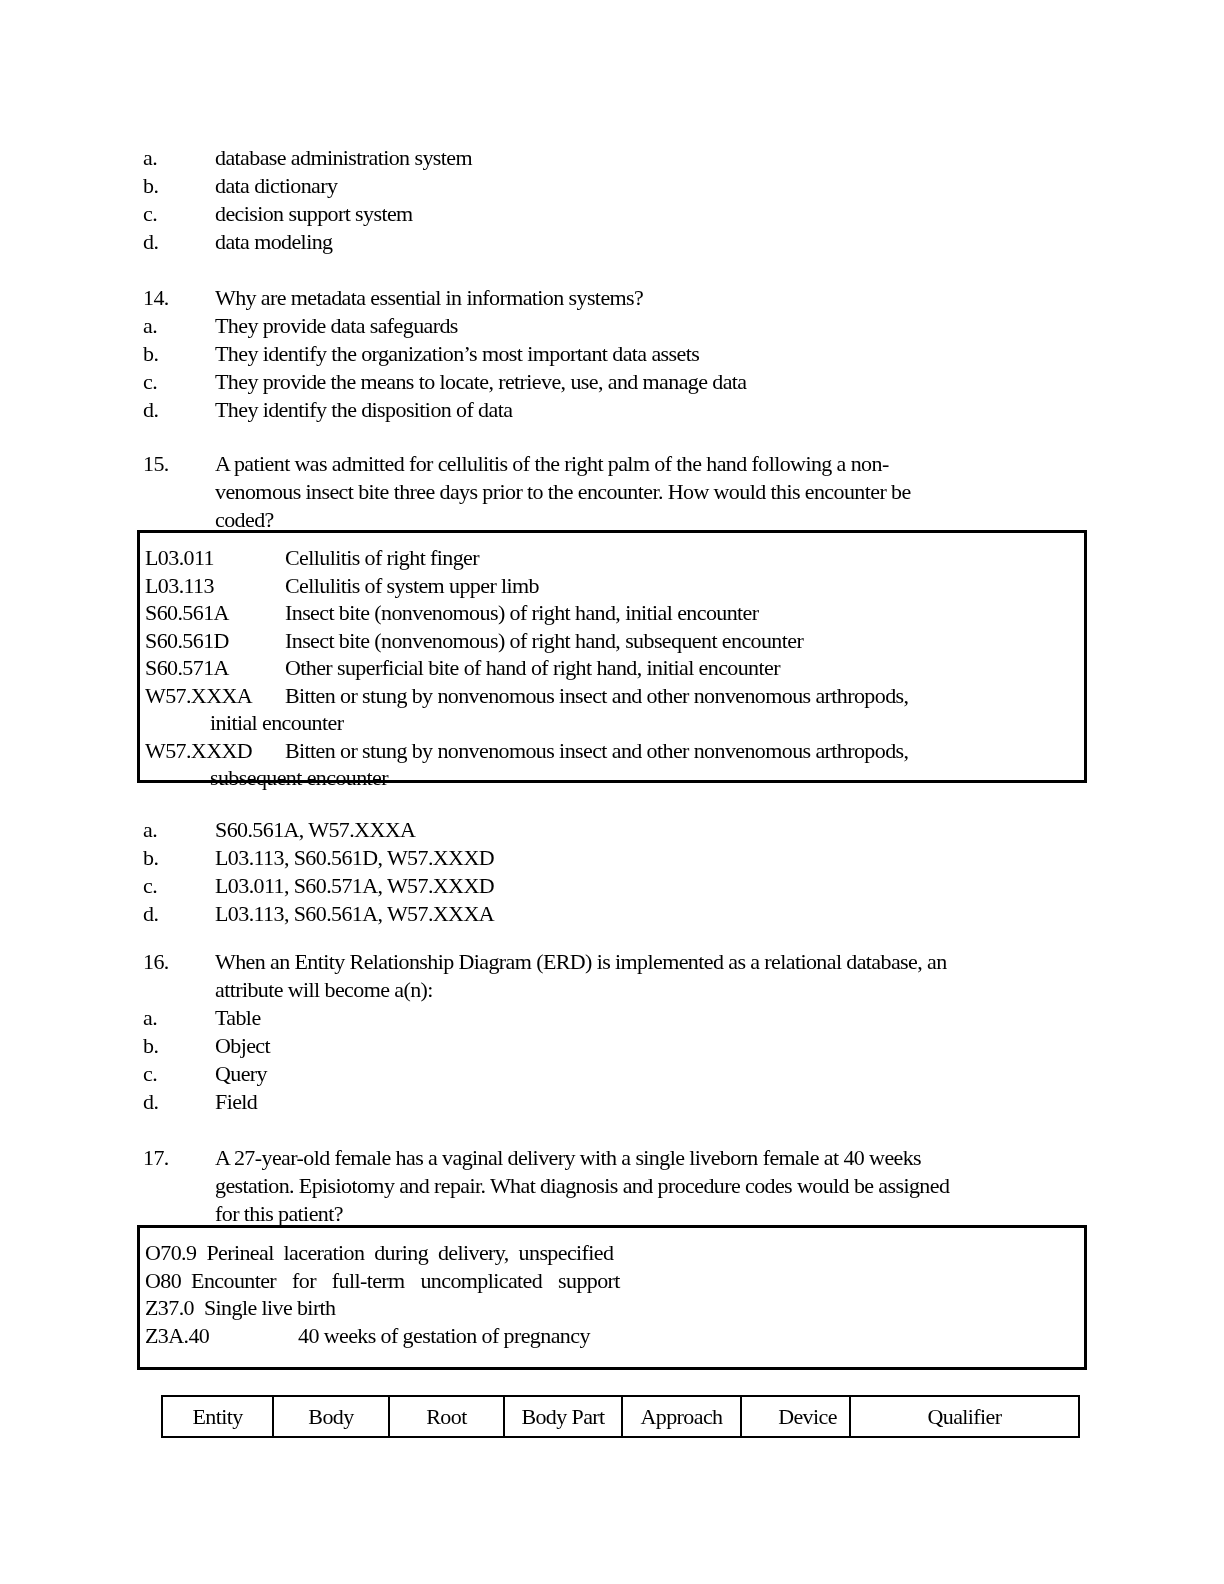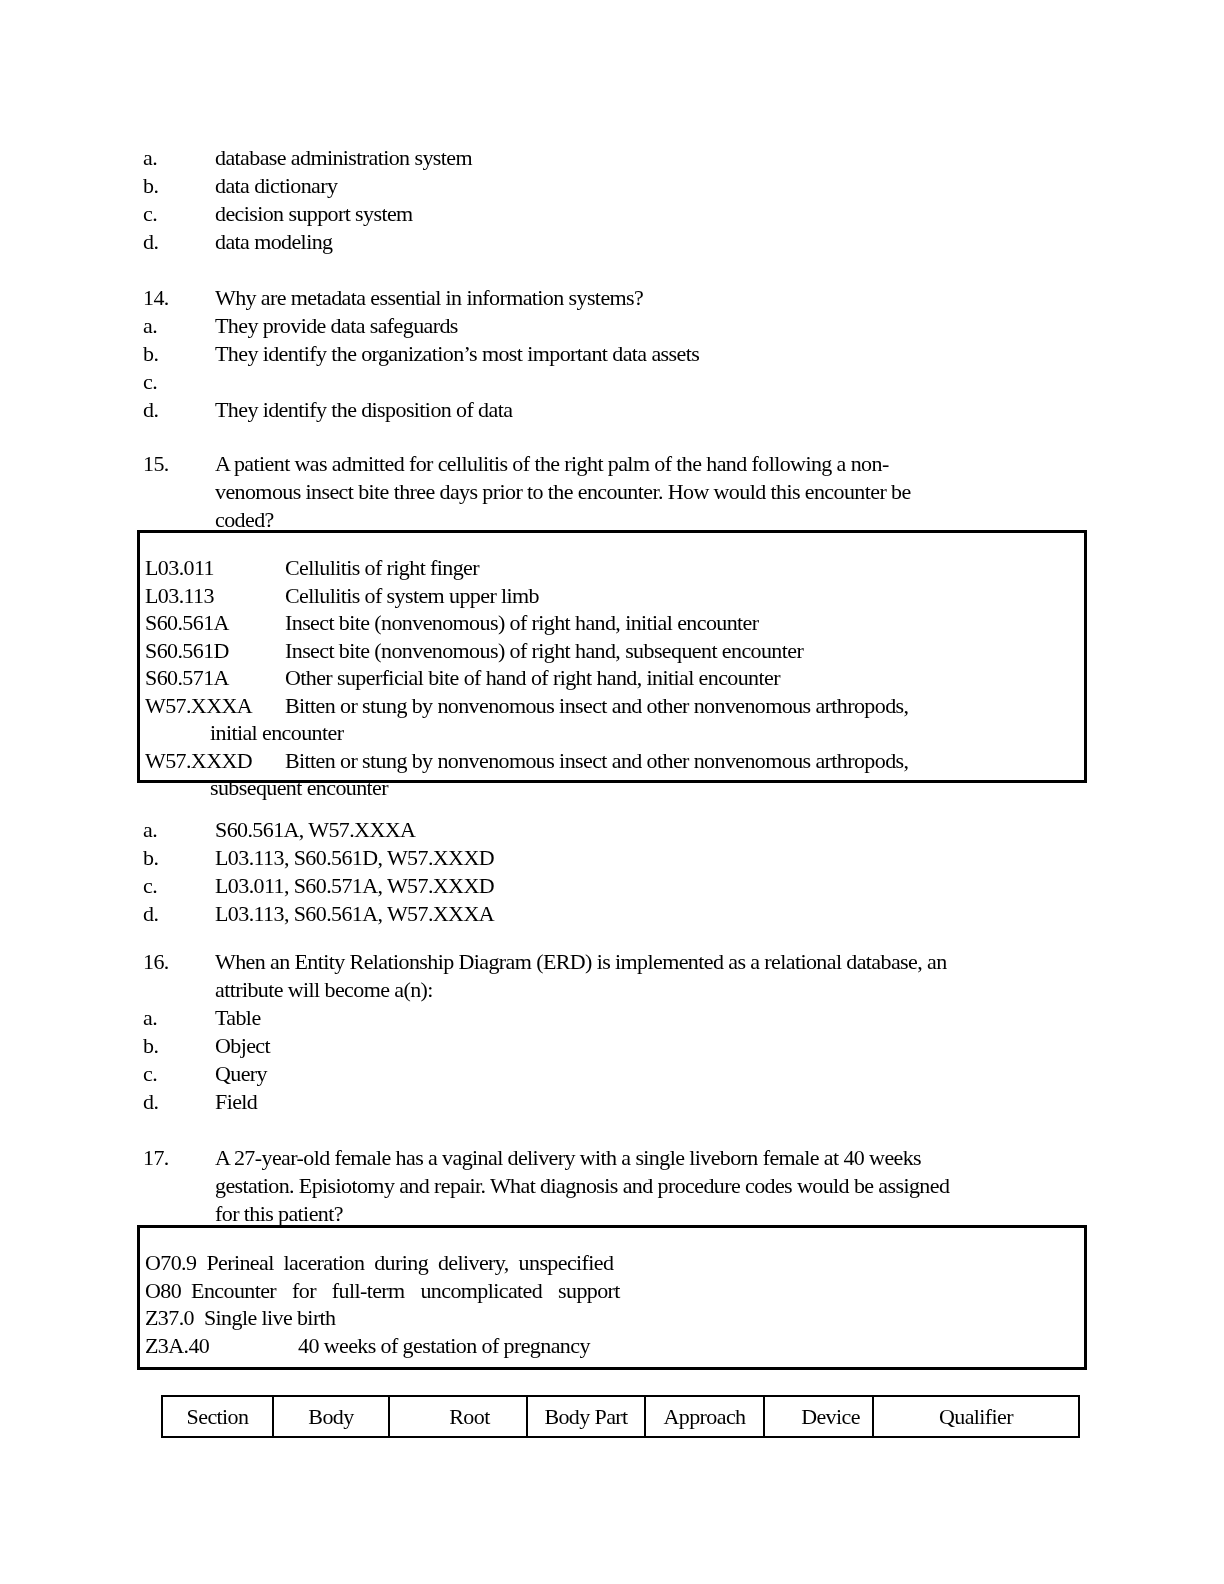--- a/index.html
+++ b/index.html
@@ -17,21 +17,21 @@
   .block { position: absolute; left: 143px; }
   .row { display: flex; line-height: 28px; white-space: nowrap; }
   .letter { flex: 0 0 72px; width: 72px; }
   .opt-text { white-space: nowrap; }
   .code-box {
     position: absolute;
     left: 137px;
     width: 950px;
     border: 3px solid #000000;
     box-sizing: border-box;
-    padding: 21px 0 0 5px;
+    padding: 11px 0 0 5px;
   }
   #box1 { top: 530px; height: 253px; }
   #box2 { top: 1225px; height: 145px; }
   .crow { line-height: 27.5px; white-space: nowrap; display: flex; }
   .ccode { flex: 0 0 140px; width: 140px; }
   .crow.cont { padding-left: 65px; }
   .b2row { line-height: 27.5px; white-space: nowrap; display: flex; }
   .b2code { margin-right: 10px; }
   .b2code.tabbed { margin-right: 0; flex: 0 0 153px; width: 153px; }
   .ws1 { word-spacing: 5px; }
@@ -48,21 +48,21 @@
   }
   .pcs-cell {
     border-right: 2px solid #000000;
     display: flex;
     align-items: center;
     justify-content: center;
     white-space: nowrap;
     box-sizing: border-box;
   }
   .pcs-cell:last-child { border-right: none; }
-  .c1 { width: 111px; } .c2 { width: 116px; } .c3 { width: 115px; margin-left: 23px; }
+  .c1 { width: 111px; } .c2 { width: 116px; } .c3 { width: 115px; }
   .c4 { width: 118px; } .c5 { width: 119px; } .c6 { width: 109px; padding-left: 24px; }
   .c7 { flex: 1; }
 </style>
 </head>
 <body>
 
 <div class="page">
 
   <section class="block" style="top:144px">
     <div class="row">
@@ -91,20 +91,21 @@
     <div class="row">
       <span class="letter">a.</span>
       <span class="opt-text">They provide data safeguards</span>
     </div>
     <div class="row">
       <span class="letter">b.</span>
       <span class="opt-text">They identify the organization’s most important data assets</span>
     </div>
     <div class="row">
       <span class="letter">c.</span>
+      <span class="opt-text">They provide the means to locate, retrieve, use, and manage data</span>
     </div>
     <div class="row">
       <span class="letter">d.</span>
       <span class="opt-text">They identify the disposition of data</span>
     </div>
   </section>
 
   <section class="block" style="top:450px">
     <div class="row">
       <span class="letter">15.</span>
@@ -231,21 +232,21 @@
       <span class="b2code">Z37.0</span>
       <span>Single live birth</span>
     </div>
     <div class="b2row">
       <span class="b2code tabbed">Z3A.40</span>
       <span>40 weeks of gestation of pregnancy</span>
     </div>
   </div>
 
   <div class="pcs">
-    <div class="pcs-cell c1">Section</div>
+    <div class="pcs-cell c1">Entity</div>
     <div class="pcs-cell c2">Body</div>
     <div class="pcs-cell c3">Root</div>
     <div class="pcs-cell c4">Body Part</div>
     <div class="pcs-cell c5">Approach</div>
     <div class="pcs-cell c6">Device</div>
     <div class="pcs-cell c7">Qualifier</div>
   </div>
 
 </div>
 

